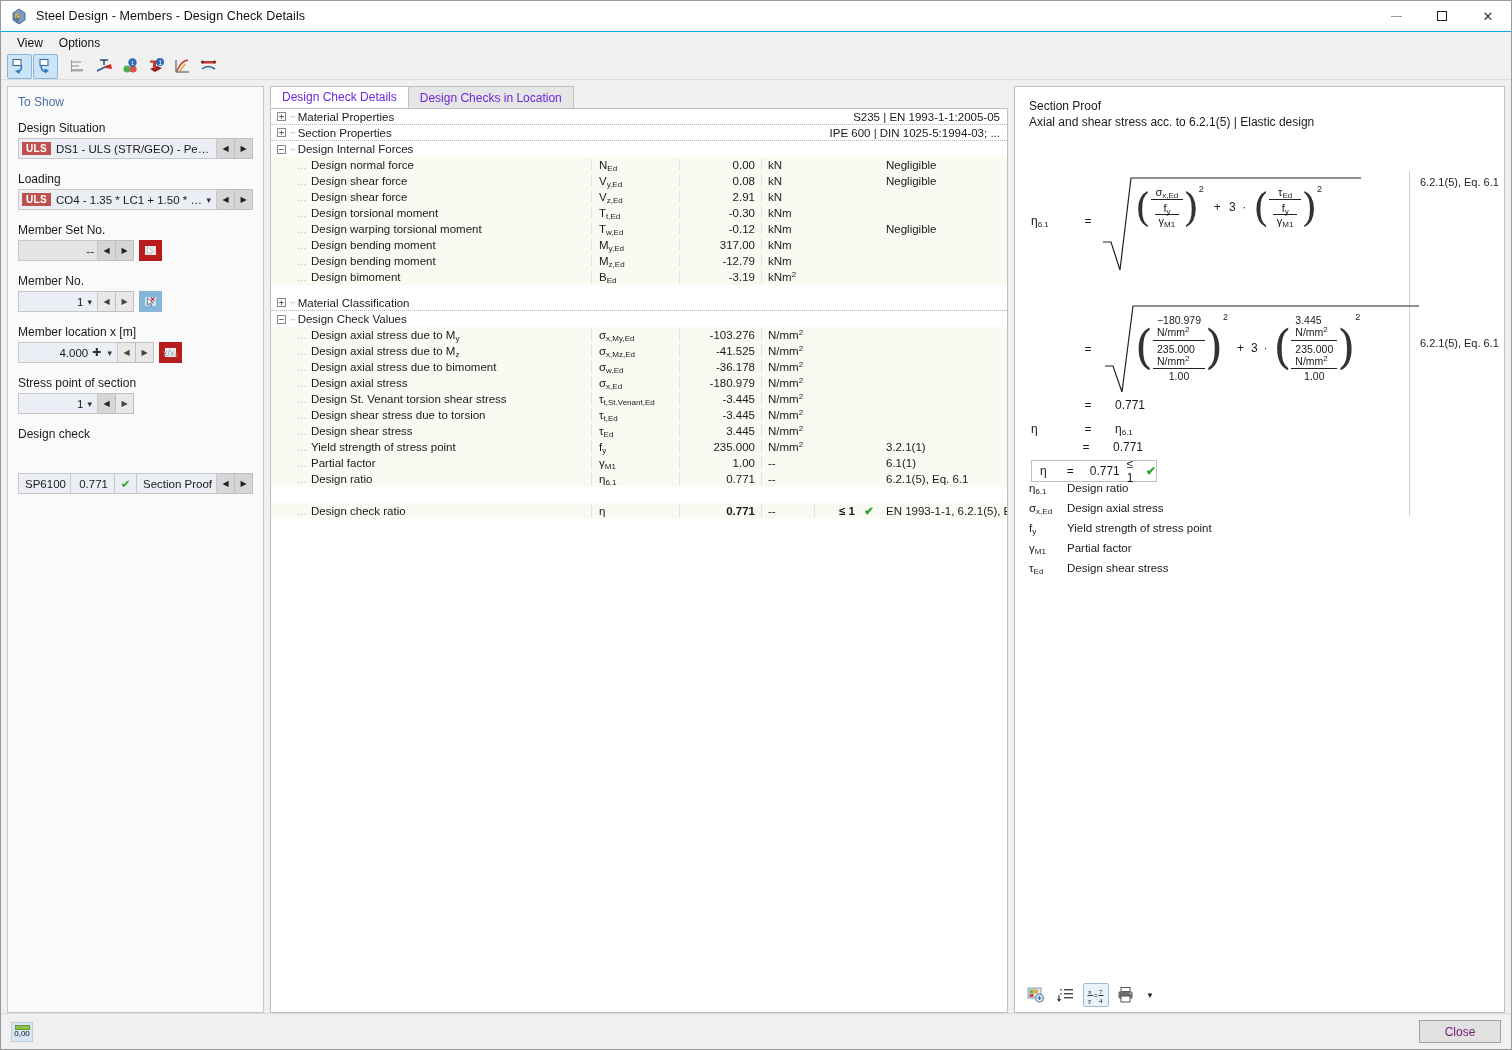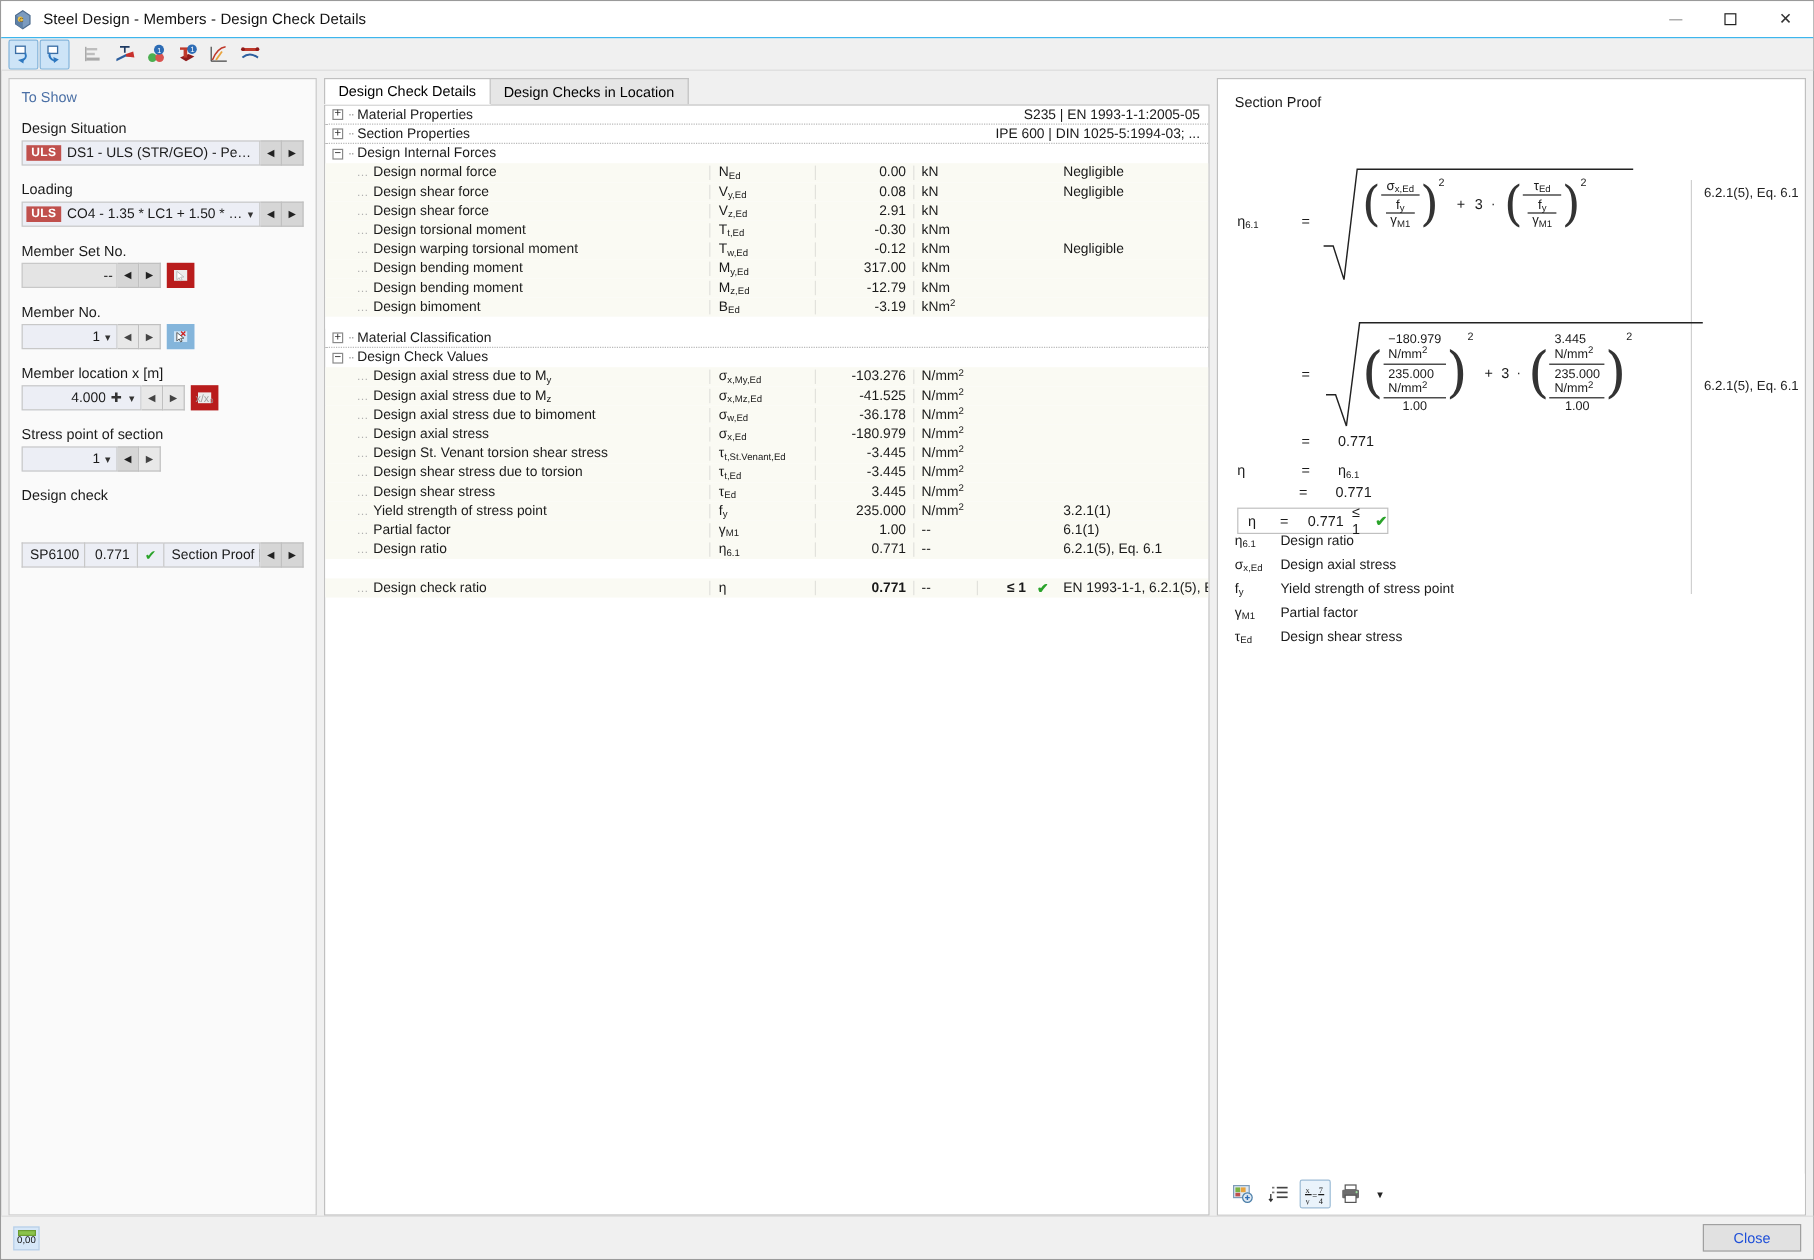--- a/index.html
+++ b/index.html
@@ -108,21 +108,21 @@
     display: flex; align-items: center; padding: 0 6px; font-size: 11.5px;
     white-space: nowrap; overflow: hidden; text-overflow: ellipsis;
   }
 
   
   .center-panel { flex: 1 1 auto; min-width: 0; display: flex; flex-direction: column; }
   .tabs { display: flex; height: 22px; flex: 0 0 22px; align-items: flex-end; }
   .tab {
     height: 22px; padding: 0 11px; display: flex; align-items: center;
     font-size: 12px; background: #e6e6e6; border: 1px solid #c0c0c0;
-    border-bottom: none; margin-right: -1px; color: #000000;
+    border-bottom: none; margin-right: -1px; color: #6d28d9;
   }
   .tab.active { background: #ffffff; border-bottom: 1px solid #fff; position: relative; z-index: 2;}
   .tree-wrap {
     flex: 1 1 auto; background: #ffffff; border: 1px solid #c0c0c0;
     overflow: hidden; position: relative; min-height: 0;
   }
   .trow { display: flex; height: 16px; align-items: center; font-size: 11.5px; }
   .trow.data { background: #fafaf3; }
   .trow.spacer { background: #fff; height: 10px; }
   .tcell-name { flex: 0 0 320px; display: flex; align-items: center; padding-left: 6px; white-space: nowrap; }
@@ -185,21 +185,21 @@
     height: 36px; flex: 0 0 36px; display: flex; align-items: center;
     background: #f0f0f0; border-top: 1px solid #dcdcdc; padding: 0 10px;
   }
   .status-icon {
     width: 22px; height: 20px; background: #d6e7f8; border: 1px solid #b8cfe6;
     display: flex; flex-direction: column; align-items: center; justify-content: center;
   }
   .close-btn {
     margin-left: auto; width: 82px; height: 23px; background: #e1e1e1;
     border: 1px solid #a0a0a0; display: flex; align-items: center;
-    justify-content: center; font-size: 12px; color: #1d4ed8;
+    justify-content: center; font-size: 12px; color: #701a75;
   }
 </style>
 </head>
 <body>
 
 <div class="window">
 
   <div class="titlebar">
     <div class="app-icon">
       <svg width="18" height="18" viewBox="0 0 18 18">
@@ -216,20 +216,24 @@
         </div>
       <div class="win-btn">
           <span class="maxglyph"></span>
         </div>
       <div class="win-btn close">
           <span class="glyph">✕</span>
         </div>
     </div>
   </div>
 
+  <div class="menubar">
+    <div class="menu-item">View</div>
+    <div class="menu-item">Options</div>
+  </div>
 
   <div class="toolbar">
     <div class="tb-btn active">
       <svg width="19" height="19" viewBox="0 0 19 19">
         <rect x="3" y="2.5" width="8" height="6" fill="#fff" stroke="#3b6ea5" stroke-width="1.1"></rect>
         <path d="M11 8 Q13 13 7.5 15" fill="none" stroke="#2e78c0" stroke-width="1.6"></path>
         <polygon points="5,14 10,12.5 9.5,17" fill="#2e78c0"></polygon>
       </svg>
     </div>
     <div class="tb-btn active">
@@ -672,20 +676,21 @@
               <div class="tcell-chk">✔</div>
               <div class="tcell-note nb">EN 1993-1-1, 6.2.1(5), E...</div>
             </div>
           </div>
       </div>
     </div>
 
     <div class="right-panel">
       <div class="rp-scroll">
         <div class="rp-sub">Section Proof</div>
+        <div class="rp-sub">Axial and shear stress acc. to 6.2.1(5) | Elastic design</div>
 
         <div style="position:absolute;left:394px;top:84px;height:345px;width:1px;background:#d0d0d0;"></div>
         <div class="eqref" style="left:405px;top:89px;">6.2.1(5), Eq. 6.1</div>
         <div class="eqref" style="left:405px;top:250px;">6.2.1(5), Eq. 6.1</div>
 
         <div class="formula-area">
 
           <div class="frow" style="position:absolute;left:2px;top:62px;">
             <span class="lhs">
               <span>η</span><sub>6.1</sub>

